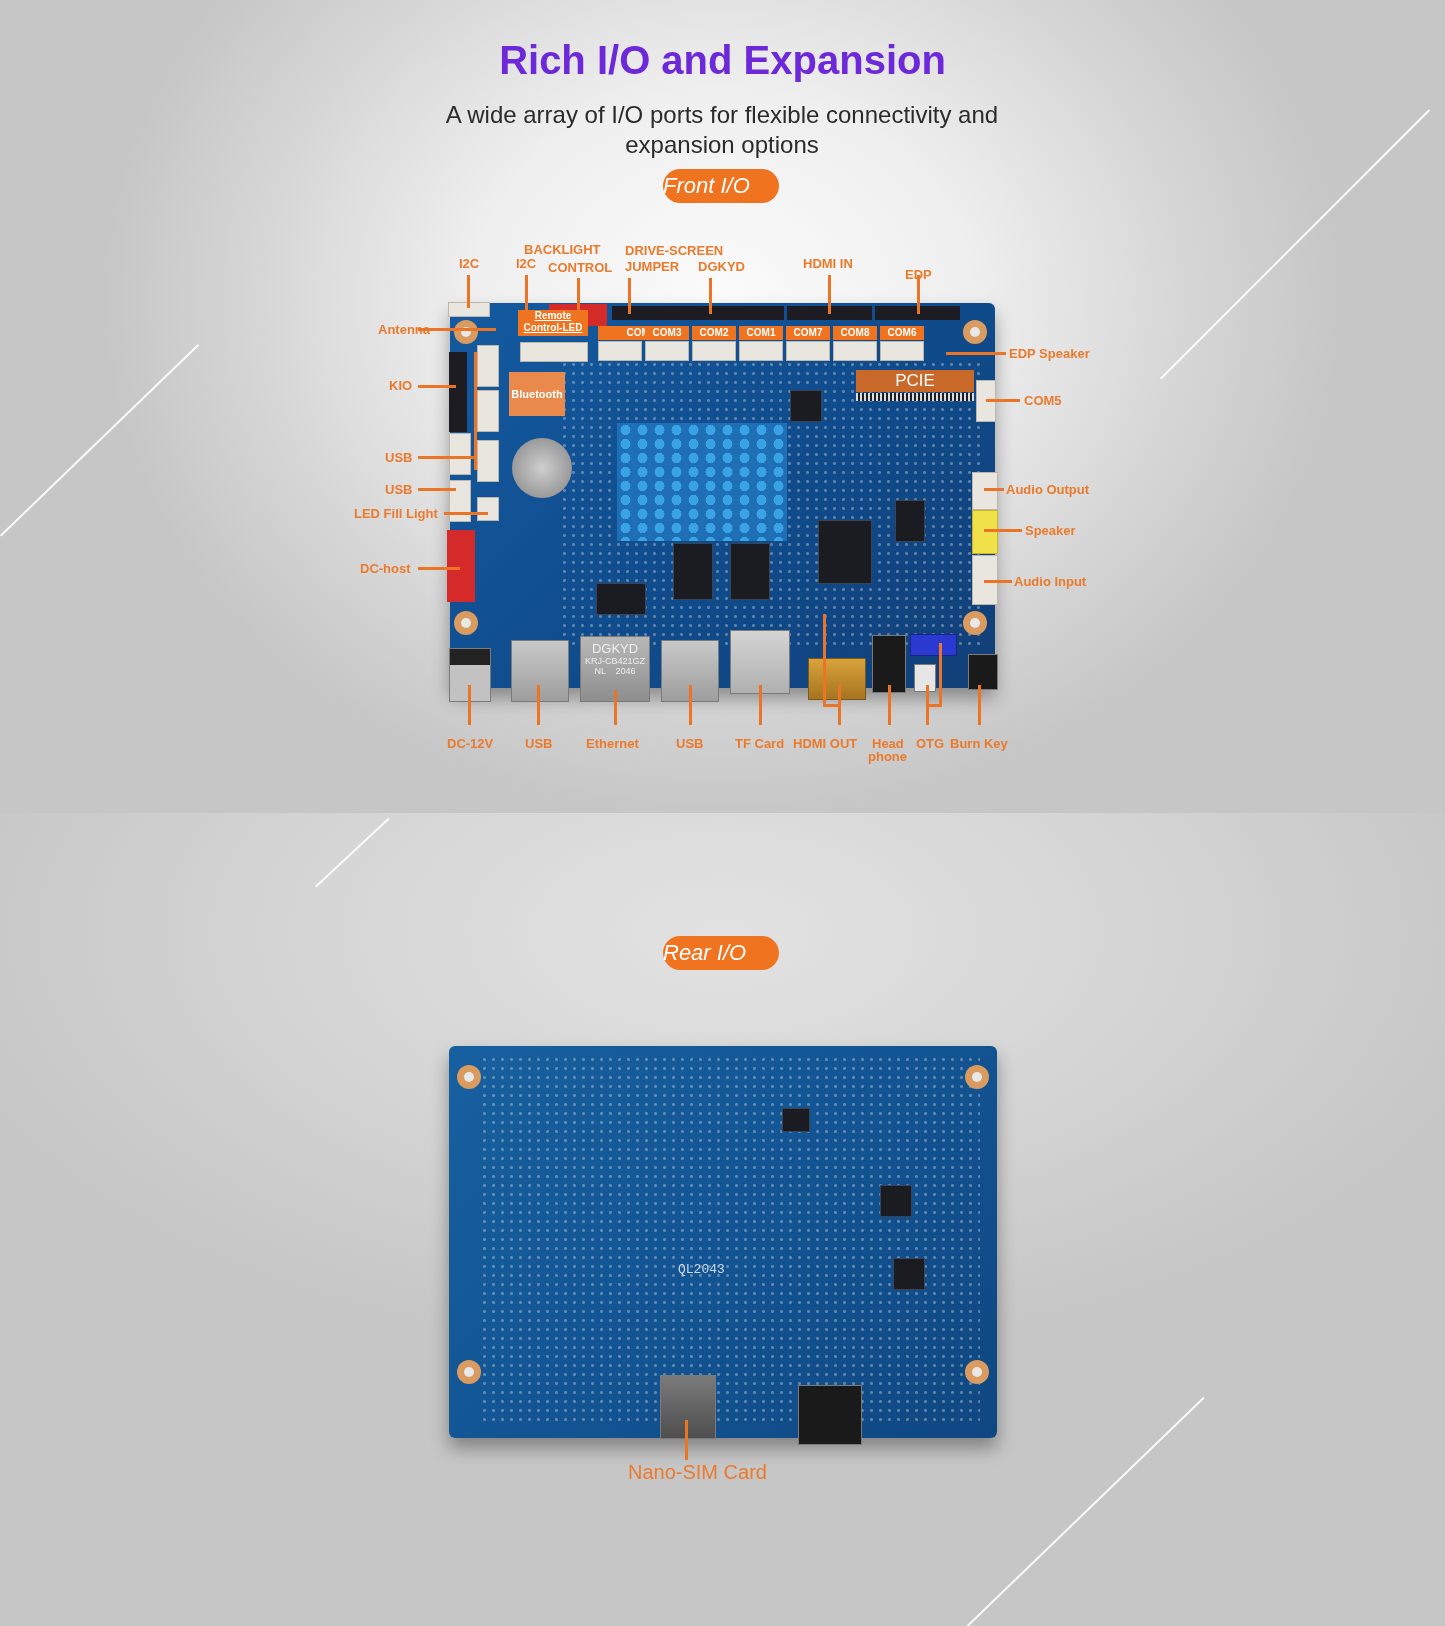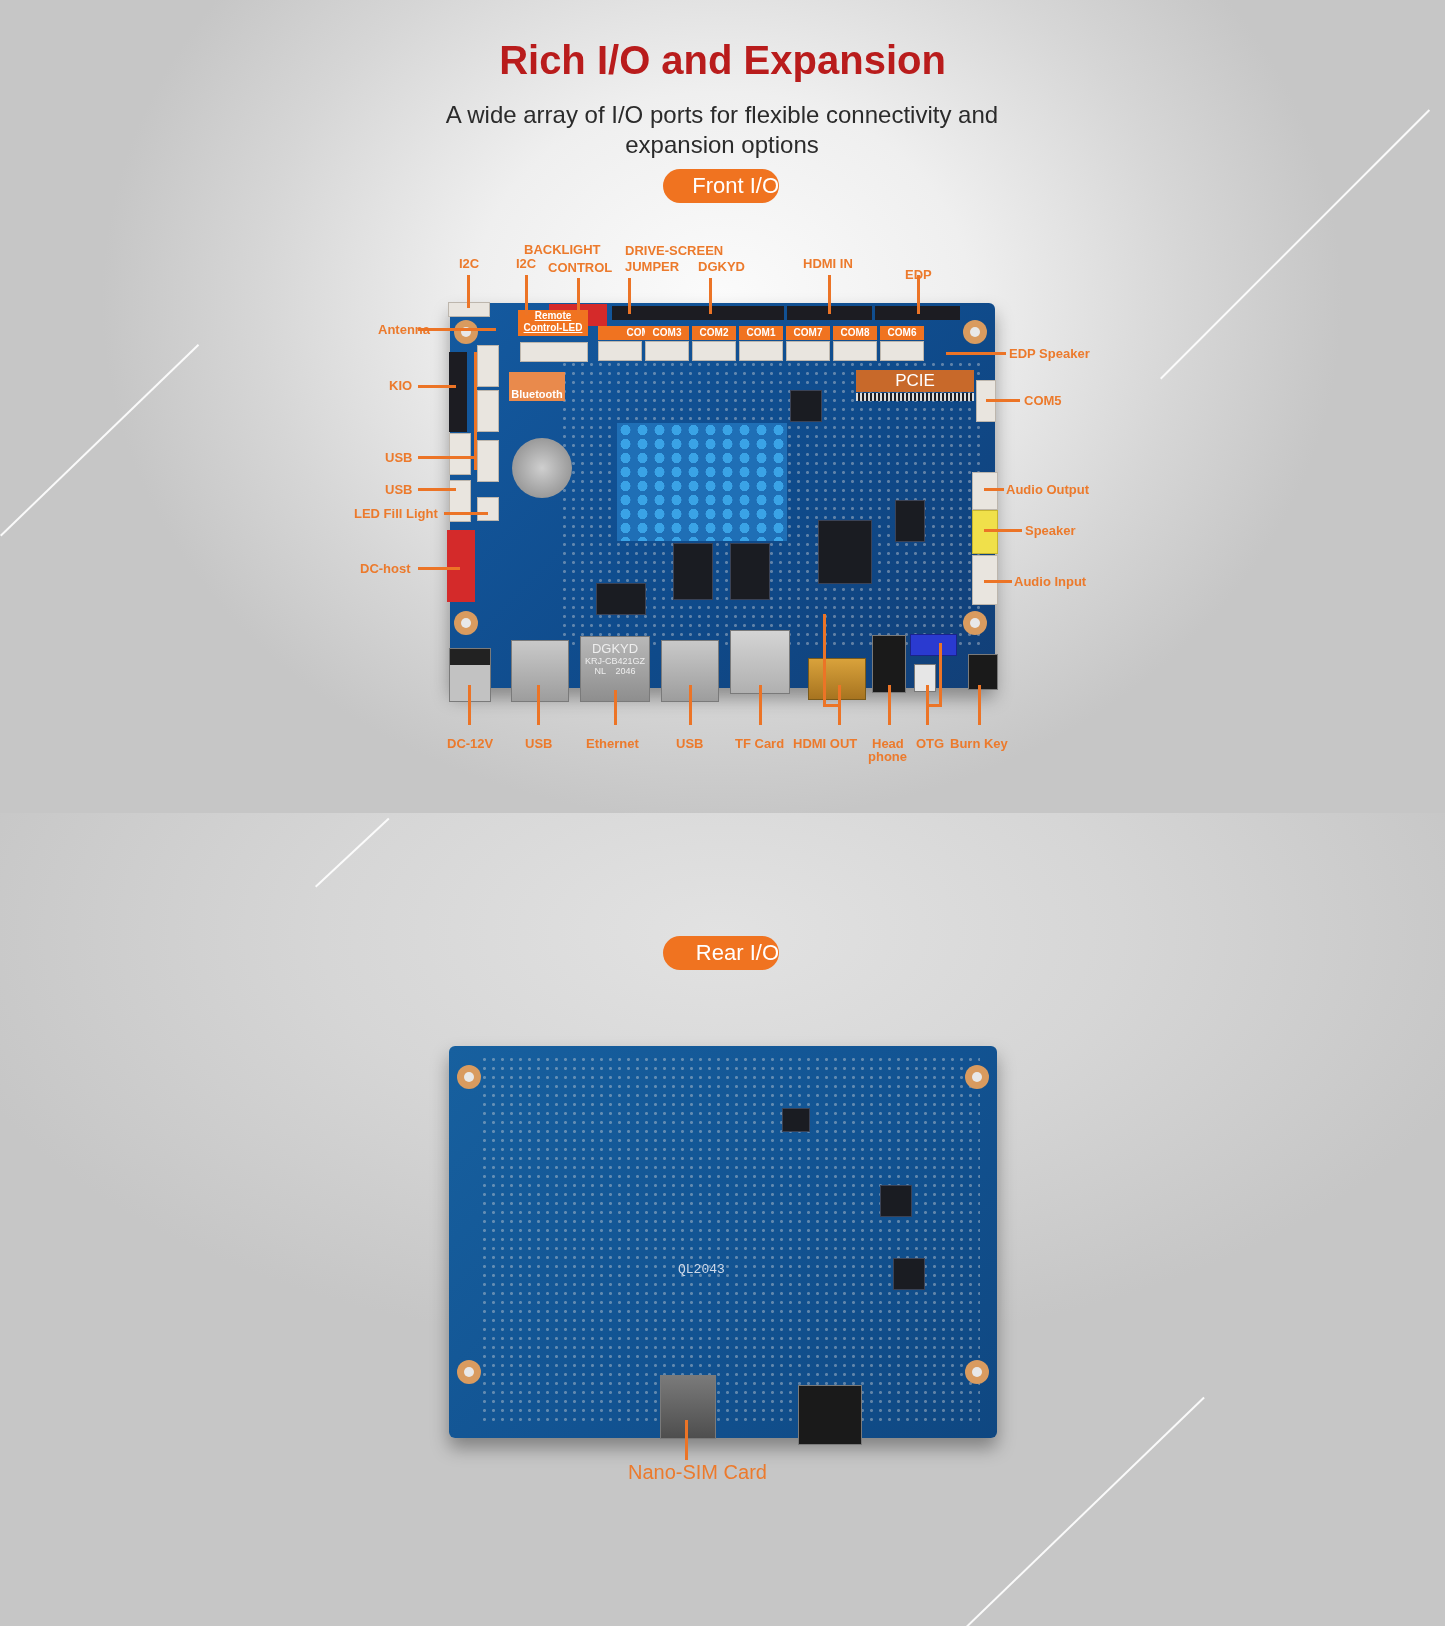--- a/index.html
+++ b/index.html
@@ -1,23 +1,23 @@
 <!DOCTYPE html>
 <html><head>
 <meta charset="utf-8">
 <style>
   html, body { margin:0; padding:0; }
   body { width:1445px; height:1626px; position:relative; overflow:hidden; font-family:"Liberation Sans", sans-serif; background:#c6c6c6; }
   .section { position:absolute; left:0; width:1445px; overflow:hidden; }
   #front { top:0; height:813px; background: radial-gradient(ellipse 620px 520px at 722px 300px, #fbfbfb 0%, #efefef 40%, #d6d6d6 75%, #c6c6c6 100%); }
   #rear { top:813px; height:813px; background: radial-gradient(ellipse 800px 420px at 722px 120px, #e2e2e2 0%, #d6d6d6 50%, #c6c6c6 100%); }
   .diag { position:absolute; height:2px; background:rgba(255,255,255,0.9); transform-origin:0 0; }
-  .title { position:absolute; top:38px; left:0; width:1445px; text-align:center; font-size:40px; font-weight:bold; color:#b91c1c; }
+  .title { position:absolute; top:38px; left:0; width:1445px; text-align:center; font-size:40px; font-weight:bold; color:#6d28d9; }
   .subtitle { position:absolute; top:100px; left:422px; width:600px; text-align:center; font-size:24px; line-height:30px; color:#2b2b2b; }
-  .pill { position:absolute; background:#f07320; color:#fff; font-size:22px; height:34px; line-height:34px; border-radius:17px; text-align:right; }
+  .pill { position:absolute; background:#f07320; color:#fff; font-size:22px; height:34px; line-height:34px; border-radius:17px; text-align:left;font-style:italic; }
   .board { position:absolute; background:#114f93; border-radius:6px; box-shadow: 0 10px 18px rgba(0,0,0,0.35); }
   .board.front { left:450px; top:303px; width:545px; height:385px; background:linear-gradient(135deg,#145aa0 0%,#0f4a8a 60%,#123f77 100%); }
   .board.rear { left:449px; top:1046px; width:548px; height:392px; background:linear-gradient(135deg,#17609f 0%,#125392 55%,#0f4781 100%); }
   .lbl { position:absolute; color:#ec7a2c; font-weight:bold; font-size:13px; white-space:nowrap; line-height:15px; }
   .ln { position:absolute; background:#ec7426; }
   .conn { position:absolute; background:#e9e5df; border:1px solid #bdb6ad; }
   .hdr { position:absolute; background:#1c1c22; }
   .com { position:absolute; background:#f07320; color:#fff; font-size:10px; font-weight:bold; text-align:center; line-height:14px; height:14px; }
   .hole { position:absolute; width:24px; height:24px; border-radius:50%; background:#d99b5f; }
   .hole::after { content:""; position:absolute; left:7px; top:7px; width:10px; height:10px; border-radius:50%; background:#e8e8e8; }
@@ -70,21 +70,21 @@
 <div class="conn" style="left:692px;top:341px;width:42px;height:18px;"></div>
 <div class="conn" style="left:739px;top:341px;width:42px;height:18px;"></div>
 <div class="conn" style="left:786px;top:341px;width:42px;height:18px;"></div>
 <div class="conn" style="left:833px;top:341px;width:42px;height:18px;"></div>
 <div class="conn" style="left:880px;top:341px;width:42px;height:18px;"></div>
 
 <div class="com" style="left:856px;top:370px;width:118px;height:22px;line-height:22px;font-size:17px;font-weight:normal;background:#c8692a;">PCIE</div>
 <div class="hdr" style="left:856px;top:393px;width:118px;height:8px;background:repeating-linear-gradient(90deg,#ddd 0 2px,#1c1c22 2px 4px);"></div>
 <div class="conn" style="left:976px;top:380px;width:18px;height:40px;"></div>
 
-<div class="com" style="left:509px;top:372px;width:56px;height:29px;line-height:44px;font-size:11px;background:#e98a4c;">Bluetooth</div>
+<div class="com" style="left:509px;top:372px;width:56px;height:44px;line-height:44px;font-size:11px;background:#e98a4c;">Bluetooth</div>
 
 <div class="hdr" style="left:449px;top:352px;width:18px;height:80px;"></div>
 <div class="conn" style="left:477px;top:345px;width:20px;height:40px;"></div>
 <div class="conn" style="left:477px;top:390px;width:20px;height:40px;"></div>
 <div class="conn" style="left:477px;top:440px;width:20px;height:40px;"></div>
 <div class="conn" style="left:449px;top:433px;width:20px;height:40px;"></div>
 <div class="conn" style="left:449px;top:480px;width:20px;height:40px;"></div>
 <div class="conn" style="left:477px;top:497px;width:20px;height:22px;"></div>
 <div class="hdr" style="left:447px;top:530px;width:28px;height:72px;background:#d42a2a;"></div>
 

